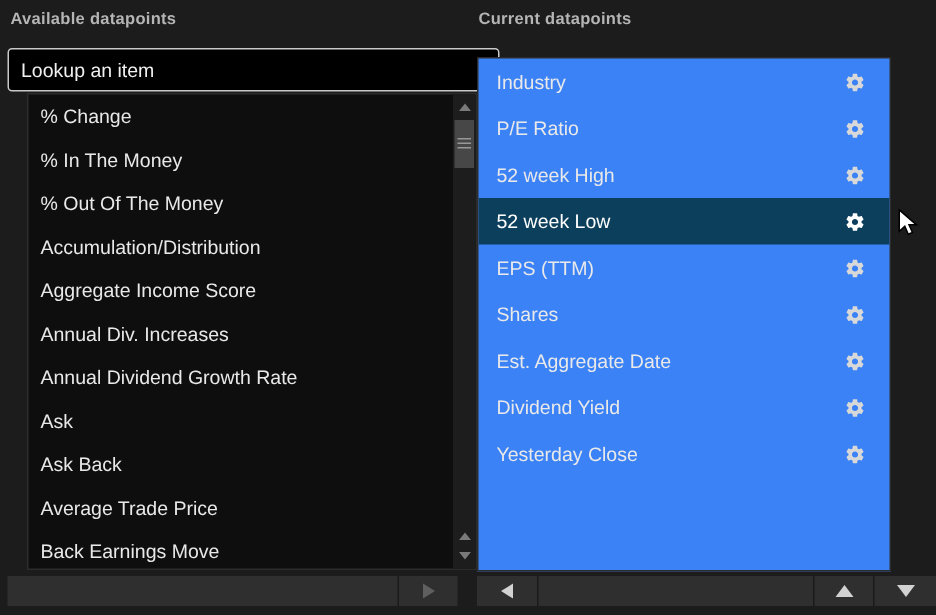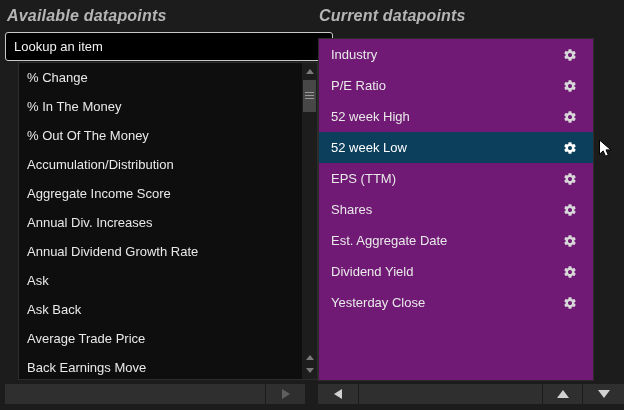--- a/index.html
+++ b/index.html
@@ -3,23 +3,22 @@
 <meta charset="utf-8">
 <style>
   html,body { margin:0; padding:0; background:#1c1c1c; }
   .screen {
     position:relative; width:624px; height:410px; overflow:hidden;
     background:#1c1c1c;
     font-family:"Liberation Sans", sans-serif;
     -webkit-font-smoothing:antialiased;
   }
   .panel-title {
-    position:absolute; top:7px; font-size:16px; font-weight:bold; color:#b5b5b5;
+    position:absolute; top:7px; font-size:11px; font-weight:bold; color:#b5b5b5;
     letter-spacing:.2px;
-    font-style:italic;
   }
   #left-title  { left:7px; }
   #right-title { left:319px;text-align:center; }
 
   
   #lookup-input {
     position:absolute; left:5px; top:32px; width:328px; height:29px;
     box-sizing:border-box; background:#000000; border:1px solid #c9c9c9;
     border-radius:3px; color:#f1f1f1; font-size:13px; padding:0 8px;
     font-family:"Liberation Sans", sans-serif; outline:none;
@@ -59,21 +58,21 @@
   .bar-btn { position:absolute; top:0; bottom:0; display:flex; align-items:center; justify-content:center; }
   .tri { width:0; height:0; }
   .tri-right-dim { border-top:5px solid transparent; border-bottom:5px solid transparent; border-left:8px solid #5f5f5f; }
   .tri-left  { border-top:5px solid transparent; border-bottom:5px solid transparent; border-right:8px solid #d2d2d2; }
   .tri-up    { border-left:6px solid transparent; border-right:6px solid transparent; border-bottom:8px solid #d2d2d2; }
   .tri-down  { border-left:6px solid transparent; border-right:6px solid transparent; border-top:8px solid #d2d2d2; }
 
   
   #current-list {
     position:absolute; left:318px; top:38px; width:276px; height:343px;
-    box-sizing:border-box; background:#701a75; border:1px solid #2c2c2c;
+    box-sizing:border-box; background:#3b82f6; border:1px solid #2c2c2c;
     overflow:hidden;
   }
   .r-item {
     height:31px; box-sizing:border-box; display:flex; align-items:center;
     justify-content:space-between; padding:0 16px 0 12px;
     font-size:13px; color:#e9e9e9; white-space:nowrap;
   }
   .r-item.selected { background:#0c3f5c; color:#ffffff; }
   .gear { width:14px; height:14px; display:inline-flex; }
   .gear svg { width:14px; height:14px; fill:#d8d8d8; }

